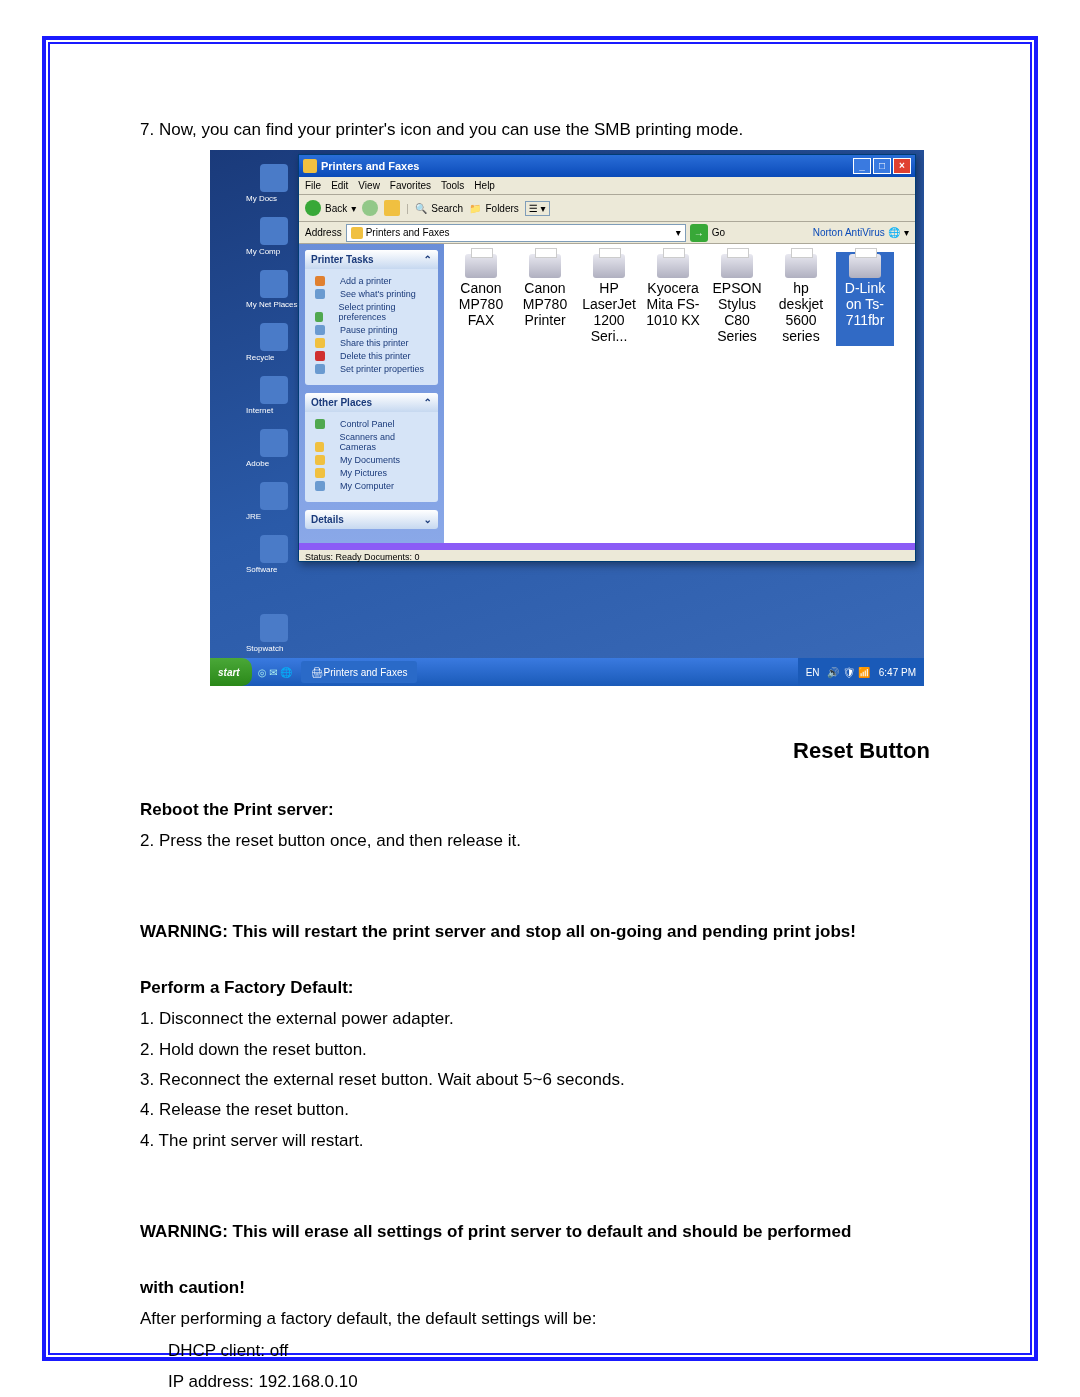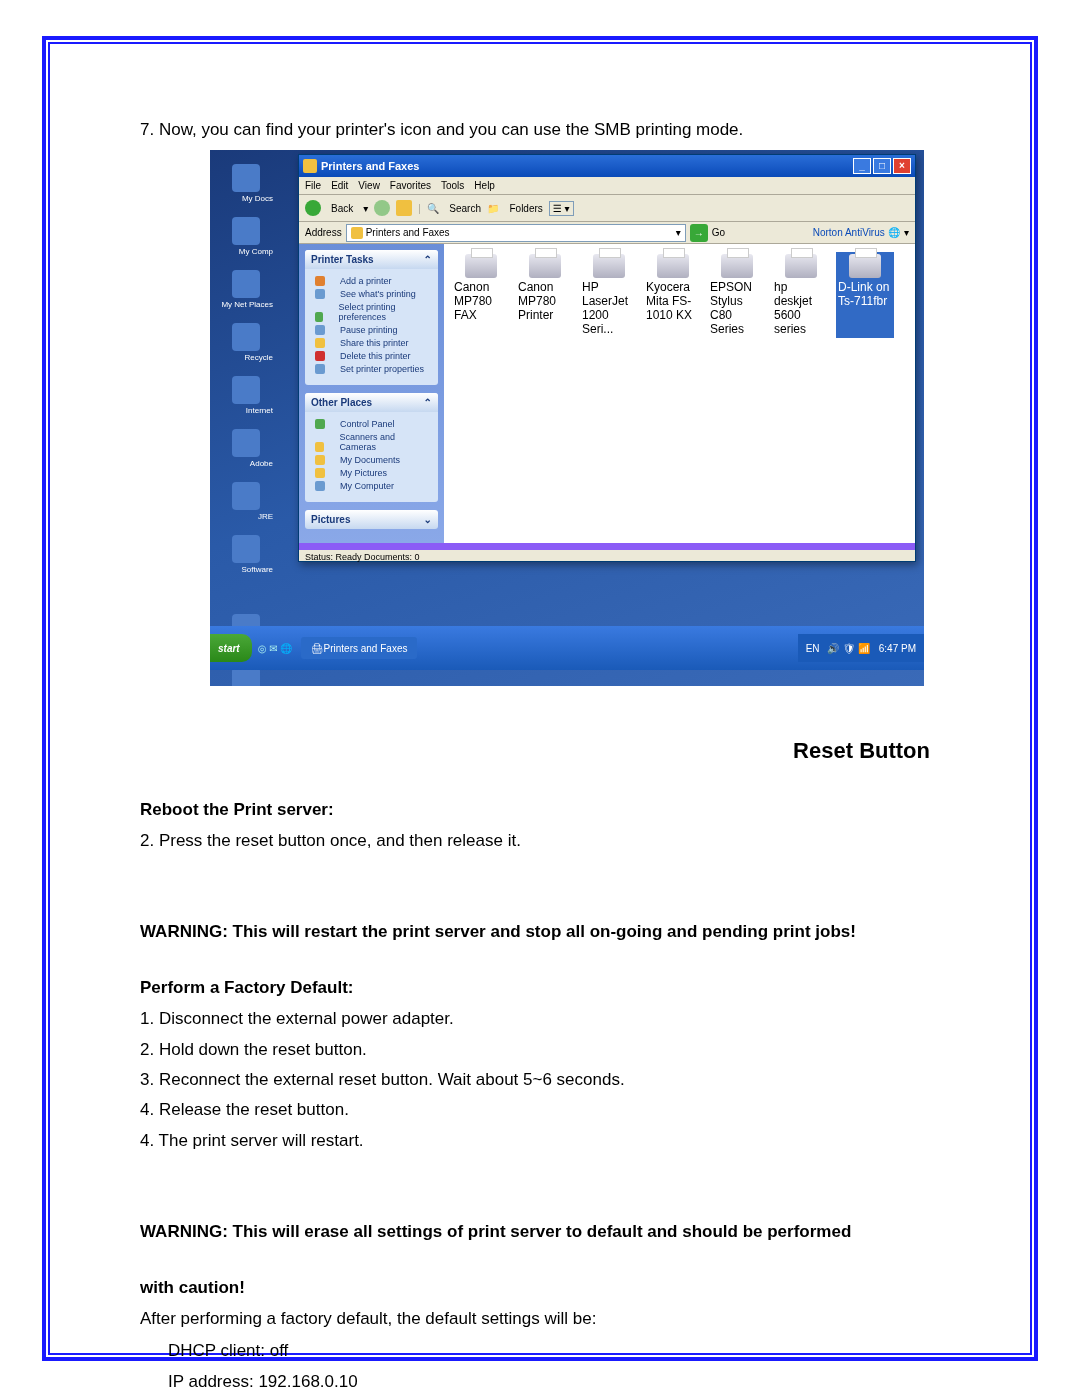--- a/index.html
+++ b/index.html
@@ -50,24 +50,25 @@
   }
   .desktop-icons {
     position: absolute;
     left: 8px;
     top: 0;
     width: 60px;
     height: 500px;
   }
   .desktop-icon {
     width: 55px;
-    text-align: right;
+    text-align: left;
     margin-top: 14px;
     font-size: 8px;
     color: #fff;
+    margin-left: 28px;
   }
   .desktop-icon .glyph {
     width: 28px;
     height: 28px;
     margin: 0 auto 2px auto;
     background: #4a7bc8;
     border-radius: 4px;
   }
   .folder-window {
     position: absolute;
@@ -112,21 +113,21 @@
     height: 30px;
     background: #ece9d8;
     border-bottom: 1px solid #aca899;
     display: flex;
     align-items: center;
     gap: 6px;
     padding: 0 6px;
     font-size: 10px;
     color: #000;
   }
-  .tool-btn { display:flex; align-items:center; gap:10px; }
+  .tool-btn { display:flex; align-items:center; gap:4px; }
   .tool-icon { width:16px; height:16px; border-radius:50%; }
   .back-icon { background:#38a838; }
   .fwd-icon { background:#38a838; opacity:0.5; }
   .up-icon { width:16px; height:16px; background:#f0c040; border-radius:2px; }
   .addressbar {
     height: 24px;
     background: #ece9d8;
     border-bottom: 1px solid #aca899;
     display: flex;
     align-items: center;
@@ -175,22 +176,22 @@
   .panel-body .pi { width:10px; height:10px; border-radius:2px; }
   .main-area {
     flex: 1;
     background: #fff;
     padding: 8px;
     color: #000;
   }
   .printers-row { display: flex; flex-wrap: wrap; gap: 6px; }
   .printer-item {
     width: 58px;
-    text-align: left;
-    font-size: 12px;
+    text-align: center;
+    font-size: 14px;
     padding: 2px;
   }
   .printer-item.selected { background: #316ac5; color:#fff; }
   .printer-glyph {
     width: 32px; height: 24px;
     margin: 0 auto 2px auto;
     background: linear-gradient(#e8e8f0, #b0b0c0);
     border-radius: 3px;
     position: relative;
   }
@@ -202,22 +203,22 @@
   .status-bar {
     height: 18px;
     background: #ece9d8;
     border-top: 7px solid #8b5cf6;
     font-size: 9px;
     color: #000;
     padding: 2px 6px;
   }
   .taskbar {
     position: absolute;
-    left: 0; right: 0; bottom: 16px;
-    height: 44px;
+    left: 0; right: 0; bottom: 0;
+    height: 28px;
     background: linear-gradient(#3a7ae0, #1a5ab8);
     display: flex;
     align-items: center;
     font-size: 10px;
   }
   .start-btn {
     height: 28px;
     padding: 0 12px 0 8px;
     background: linear-gradient(#4aa838, #2a8818);
     color: #fff;
@@ -400,21 +401,21 @@
                   <span>My Pictures</span>
                 </div>
               <div>
                   <span class="pi" style="background:#6a9ad0;"></span>
                   <span>My Computer</span>
                 </div>
             </div>
           </div>
           <div class="panel-box">
             <div class="panel-header">
-                <span>Pictures</span>
+                <span>Details</span>
                 <span>⌄</span>
               </div>
           </div>
         </div>
         <div class="main-area">
           <div class="printers-row" id="printers-row">
               <div class="printer-item">
                 <div class="printer-glyph"></div>
                 <div>Canon MP780 FAX</div>
               </div>

